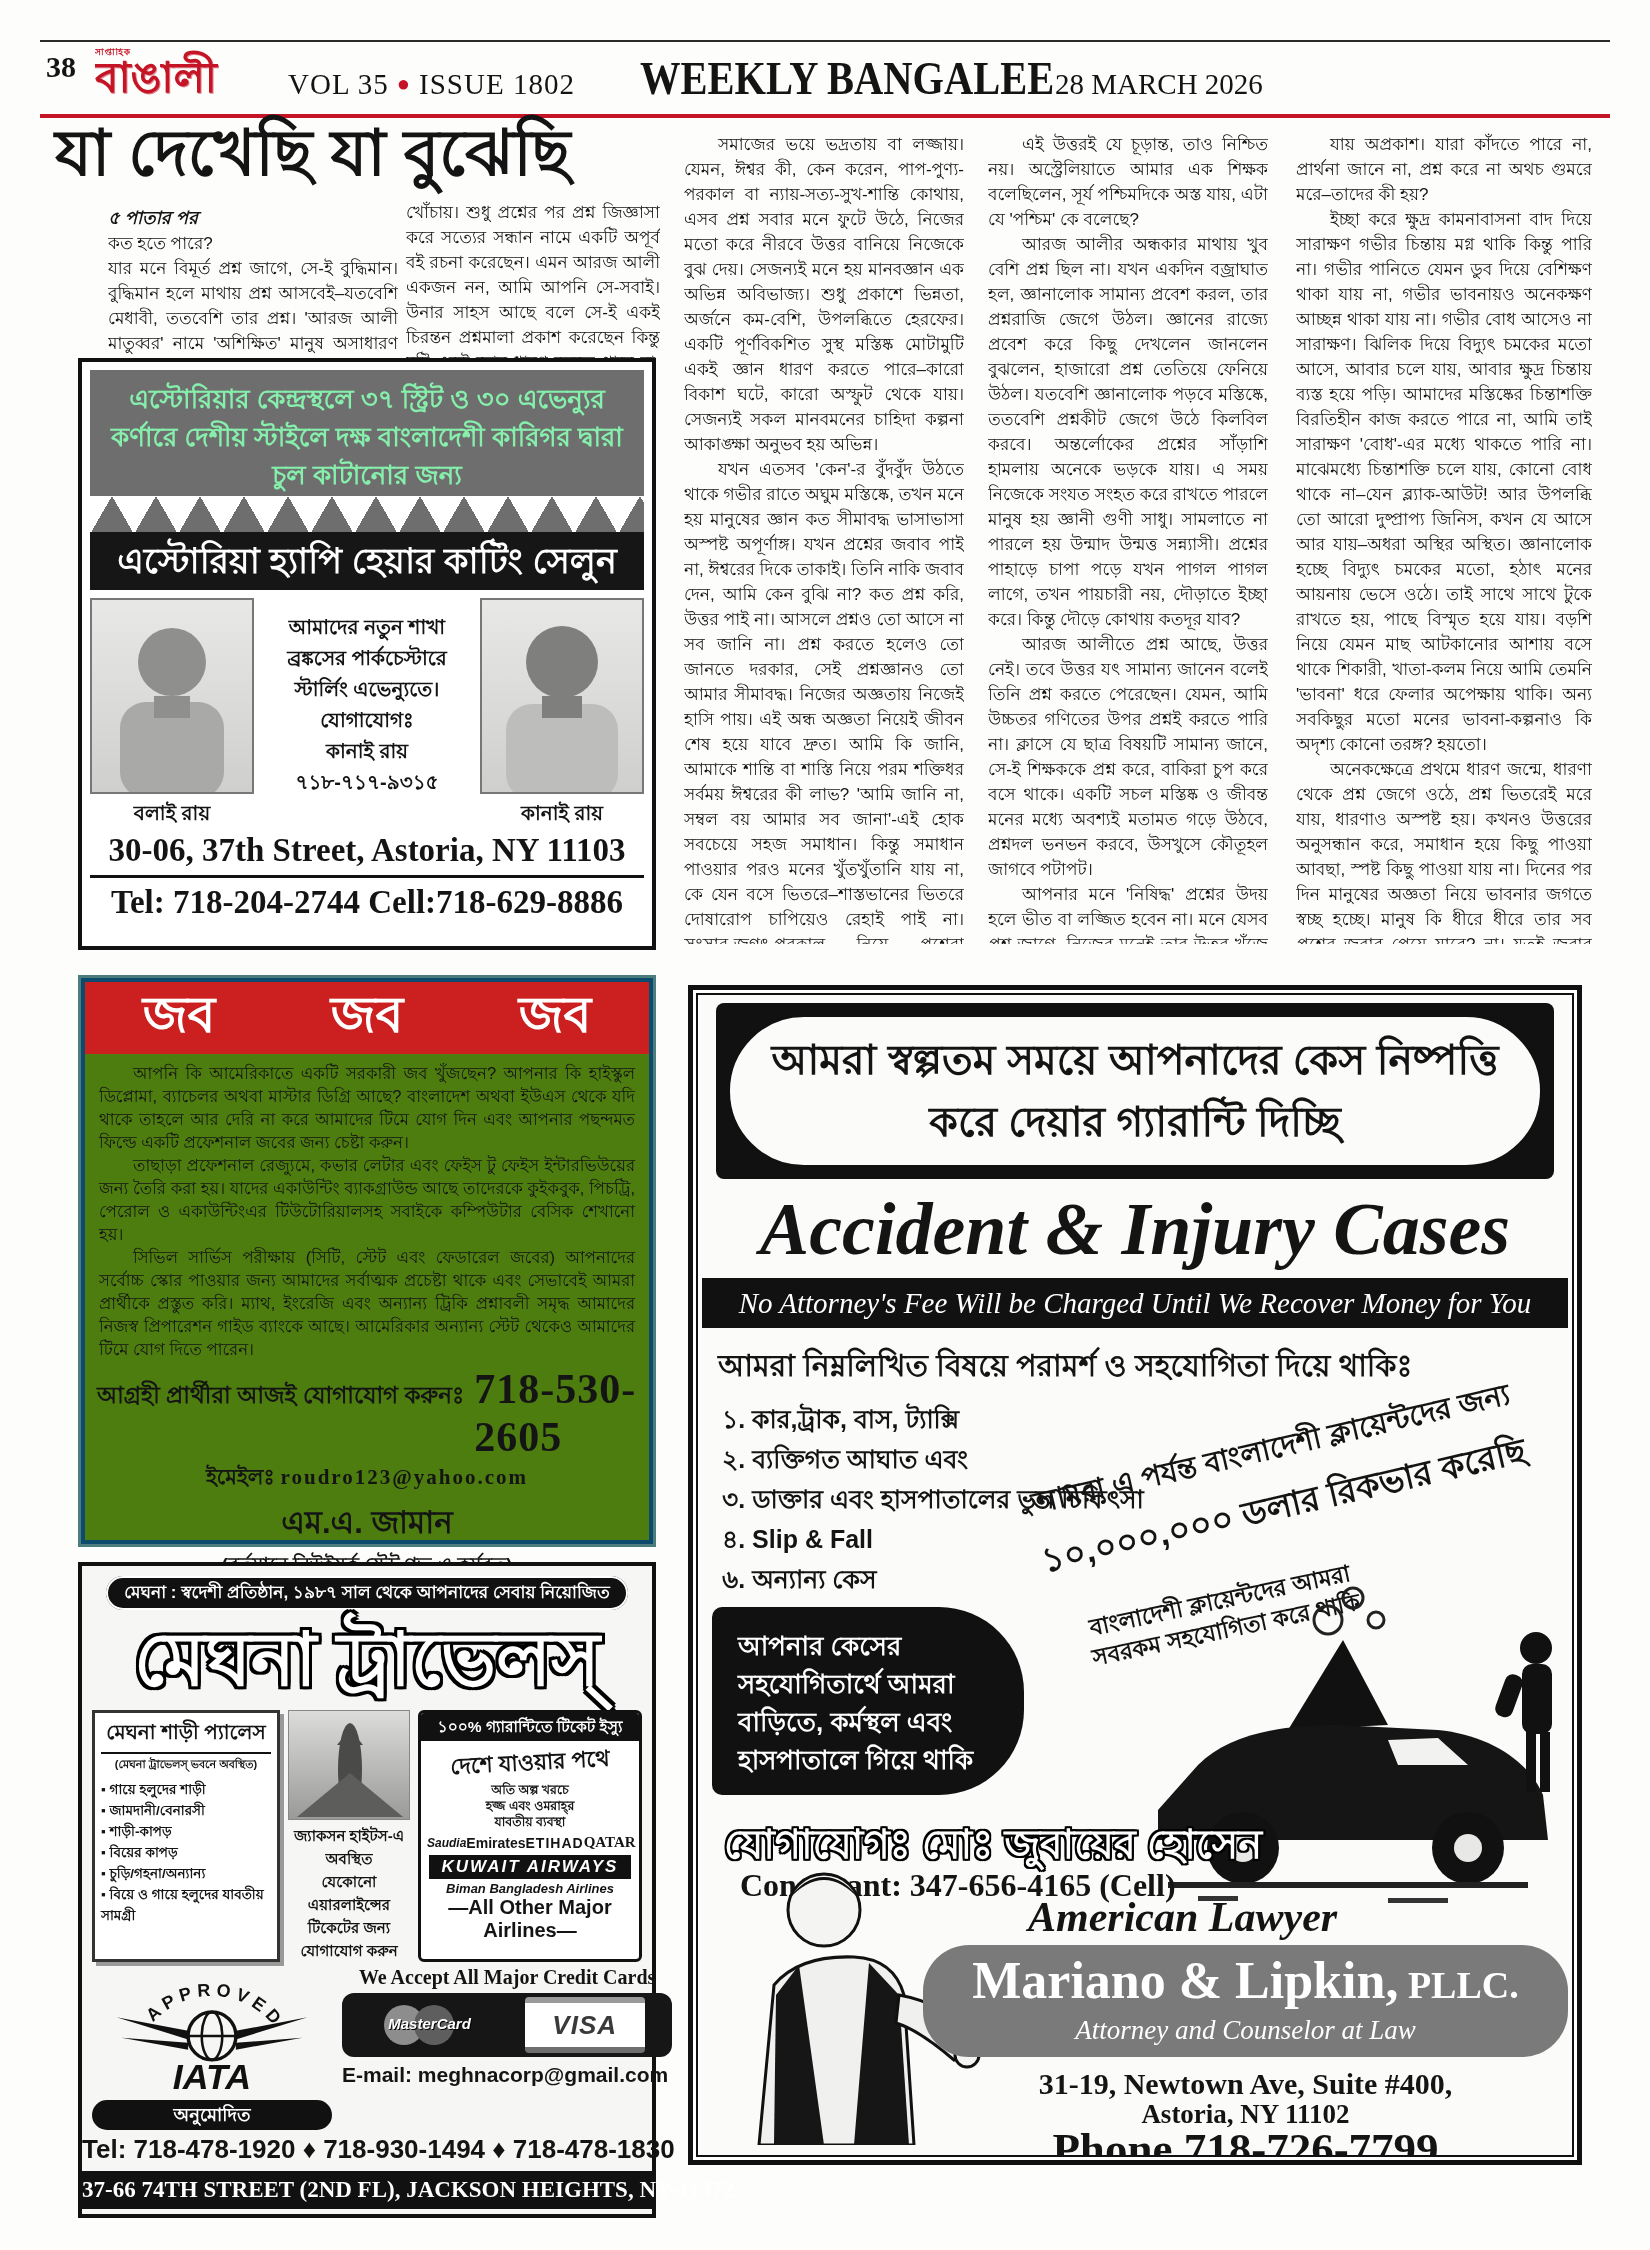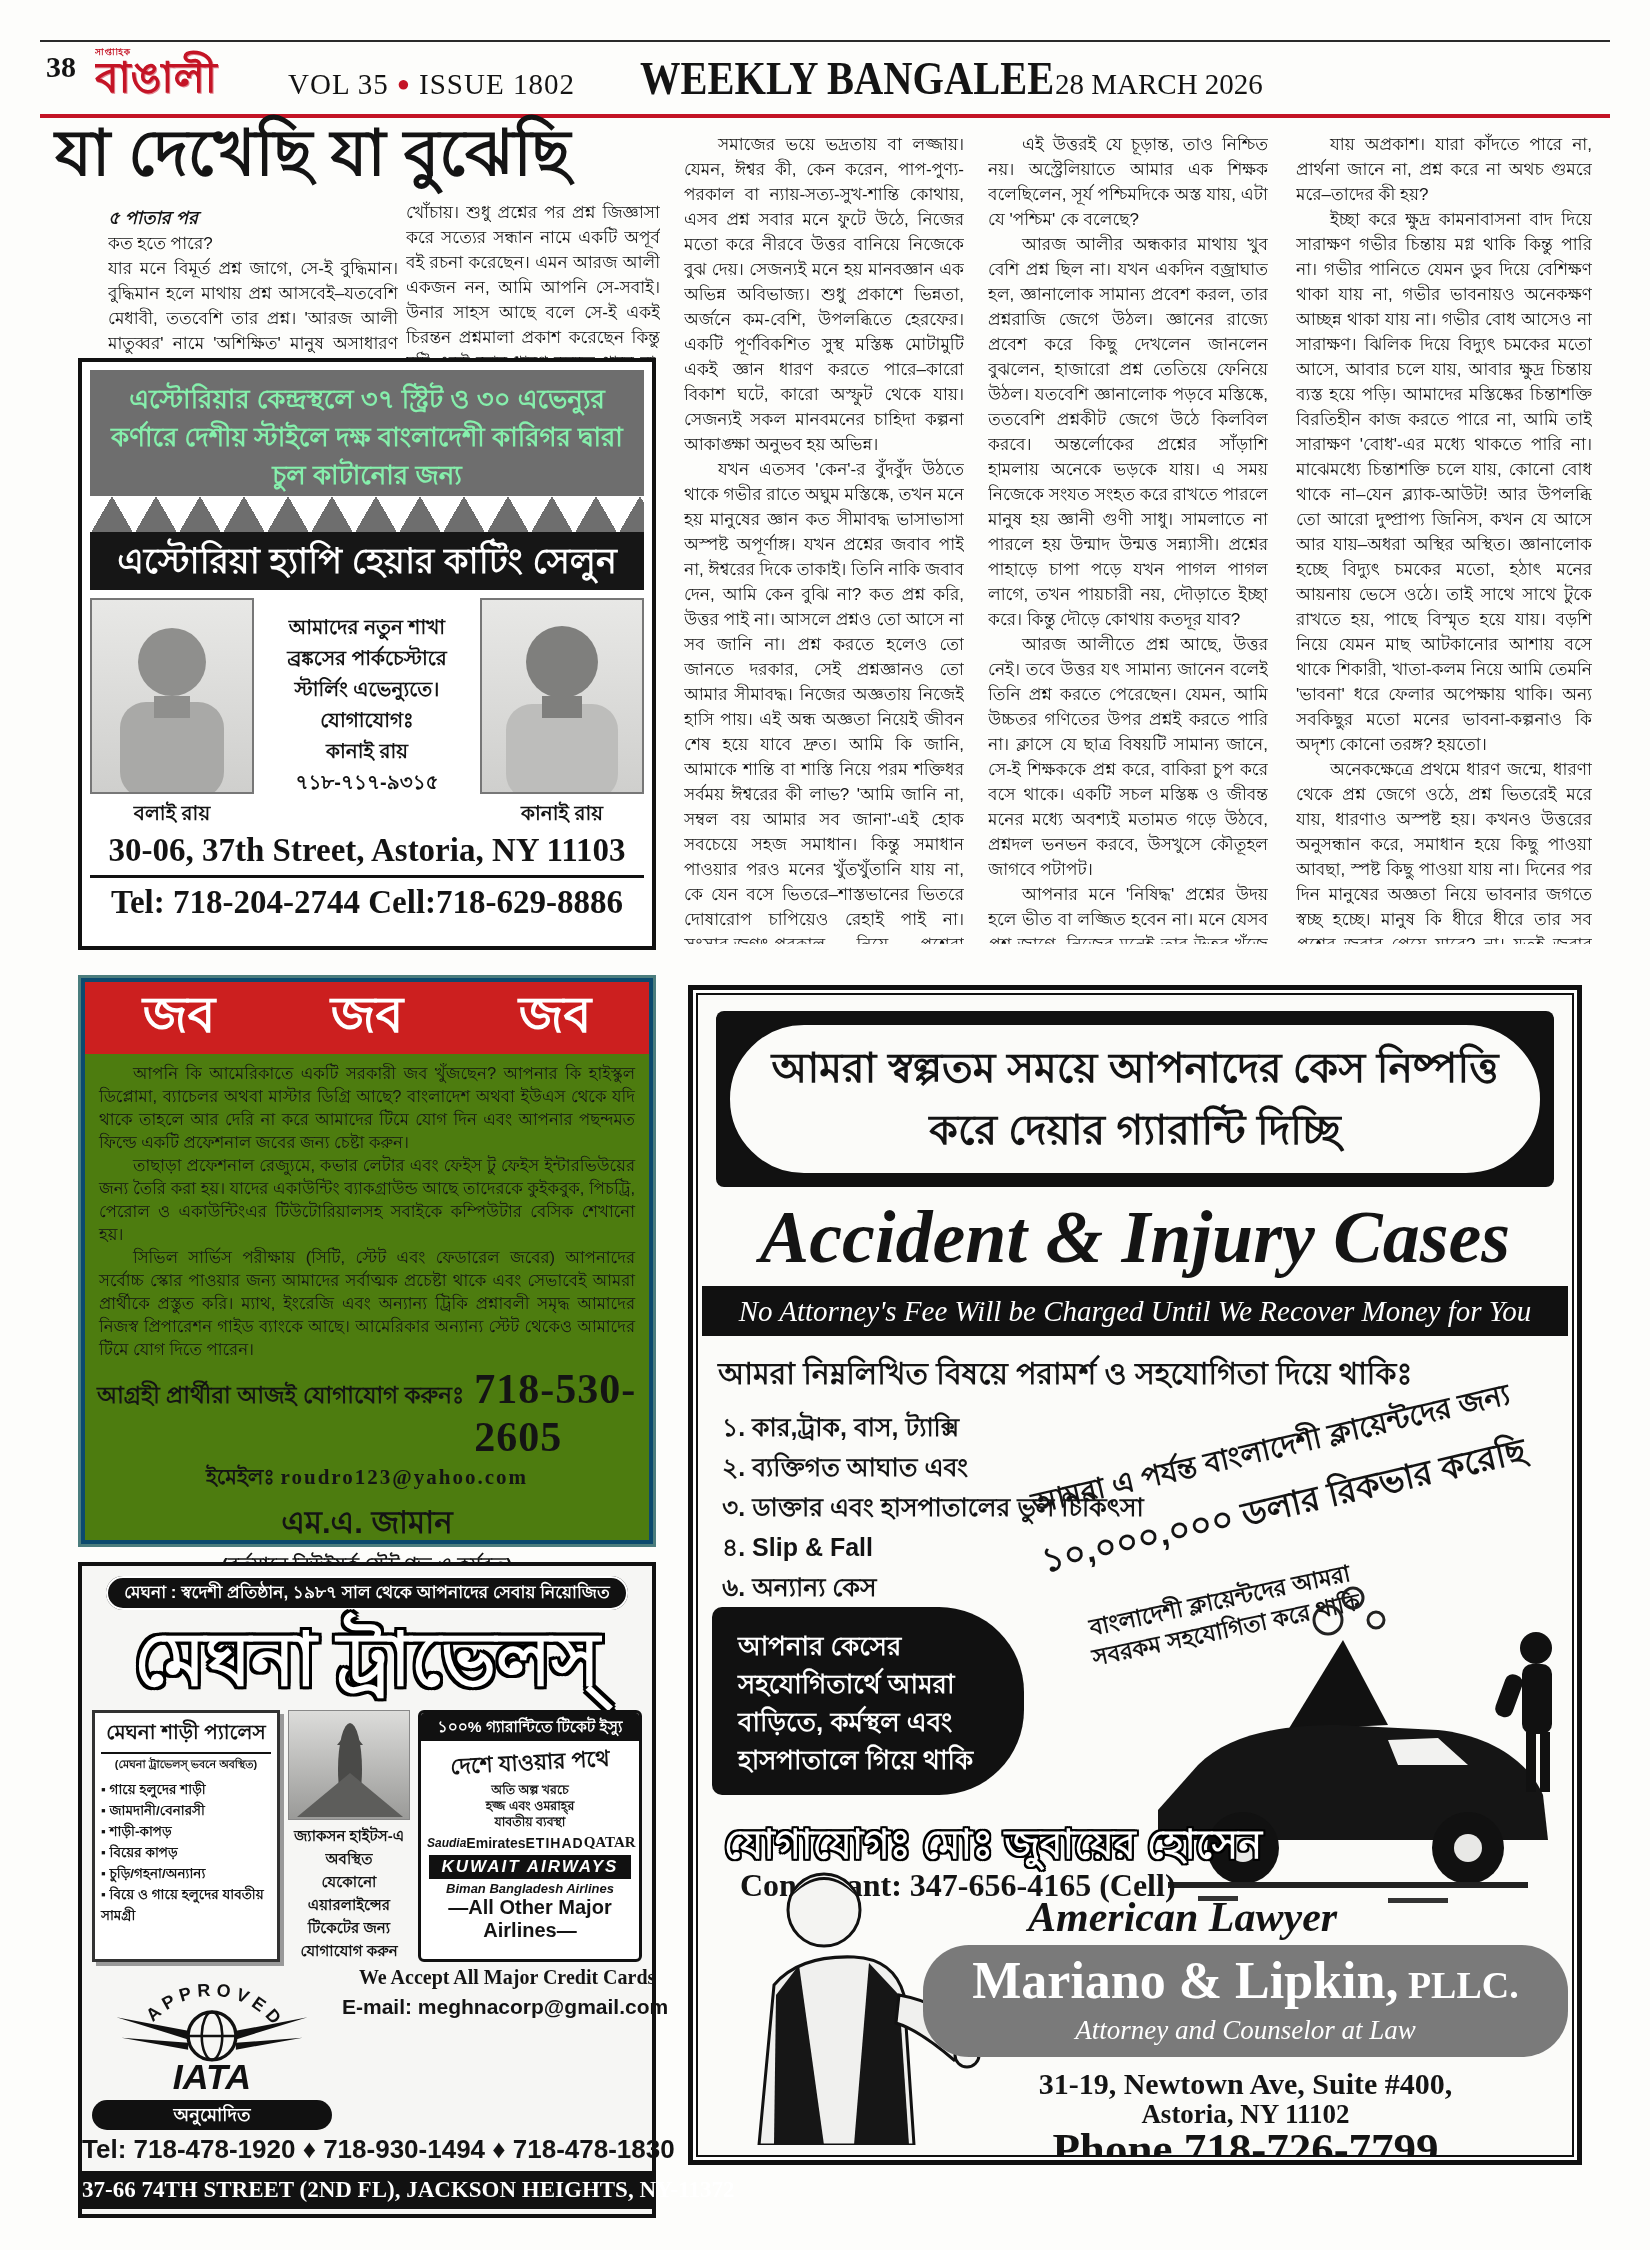--- a/index.html
+++ b/index.html
@@ -99,21 +99,21 @@
   .mc .mc-txt{position:absolute;top:14px;left:0;width:100%;text-align:center;color:#fff;font-style:italic;font-weight:bold;font-size:15px;text-shadow:1px 1px 0 #000;}
   .visa{width:120px;height:44px;background:#fff;border-radius:4px;display:flex;align-items:center;justify-content:center;border-top:6px solid #9a9a9a;border-bottom:6px solid #6e6e6e;}
   .visa span{font-size:26px;font-weight:bold;font-style:italic;color:#3a3a3a;letter-spacing:1px;}
   .meg-email{font-size:21px;font-weight:bold;margin-top:6px;text-align:right;padding-right:4px;white-space:nowrap;}
   .meg-tel{font-size:26px;font-weight:bold;text-align:center;margin-top:4px;white-space:nowrap;}
   .meg-bar{background:#111;color:#fff;font-family:"Liberation Serif",serif;font-size:23px;font-weight:bold;text-align:center;line-height:38px;height:38px;margin-top:6px;white-space:nowrap;}
 
   
   .lawyer{left:688px;top:985px;width:894px;height:1180px;border:5px solid #111;box-sizing:border-box;background:#fff;}
   .law-inner{position:relative;border:2px solid #111;margin:3px;height:calc(100% - 6px);box-sizing:border-box;overflow:hidden;background:#fbfbf9;}
-  .guarantee{margin:16px 18px 0 18px;background:#111;border-radius:8px;padding:12px;}
+  .guarantee{margin:8px 18px 0 18px;background:#111;border-radius:8px;padding:12px;}
   .guarantee-in{background:#fbfbf9;border:2px solid #111;border-radius:80px;text-align:center;font-size:41px;line-height:62px;font-weight:bold;padding:12px 30px;}
   .law-title{text-align:center;font-family:"Liberation Serif",serif;font-style:italic;font-weight:bold;font-size:74px;margin-top:8px;white-space:nowrap;}
   .nofee{margin:6px 4px 0 4px;background:#111;color:#fff;font-family:"Liberation Serif",serif;font-style:italic;font-size:29px;text-align:center;line-height:50px;height:50px;white-space:nowrap;}
   .svc-head{font-size:30px;font-weight:bold;margin:14px 0 6px 20px;}
   .svc-list{margin-left:24px;width:480px;}
   .svc-list div{font-size:25px;font-weight:bold;line-height:40px;}
   .recovered{position:absolute;left:280px;top:430px;width:600px;transform:rotate(-13deg);text-align:center;}
   .recovered .r1{font-size:29px;font-weight:bold;}
   .recovered .r2{font-size:34px;font-weight:bold;margin-top:6px;}
   .support{position:absolute;left:290px;top:590px;width:470px;transform:rotate(-12deg);text-align:center;font-size:23px;font-weight:bold;line-height:30px;}
@@ -315,20 +315,30 @@
           <path d="M102 76 L18 60 L102 86 Z" fill="#111"></path>
           <path d="M102 90 L24 84 L102 98 Z" fill="#111"></path>
           <path d="M158 76 L242 60 L158 86 Z" fill="#111"></path>
           <path d="M158 90 L236 84 L158 98 Z" fill="#111"></path>
           <text x="130" y="144" text-anchor="middle" font-size="42" font-weight="bold" font-style="italic" fill="#111" font-family="Liberation Sans,sans-serif">IATA</text>
         </svg>
         <div class="iata-pill ben">অনুমোদিত</div>
       </div>
       <div class="cards-col">
         <div class="cards-title">We Accept All Major Credit Cards</div>
+        <div class="cards-row">
+          <div class="mc">
+            <span class="c1"></span>
+              <span class="c2"></span>
+            <span class="mc-txt">MasterCard</span>
+          </div>
+          <div class="visa">
+            <span>VISA</span>
+          </div>
+        </div>
         <div class="meg-email">E-mail: meghnacorp@gmail.com</div>
       </div>
     </div>
     <div class="meg-tel">Tel: 718-478-1920 ♦ 718-930-1494 ♦ 718-478-1830</div>
     <div class="meg-bar">37-66 74TH STREET (2ND FL), JACKSON HEIGHTS, NY-11372</div>
   </div>
 
   <div class="abs lawyer">
     <div class="law-inner">
       <div class="guarantee">

